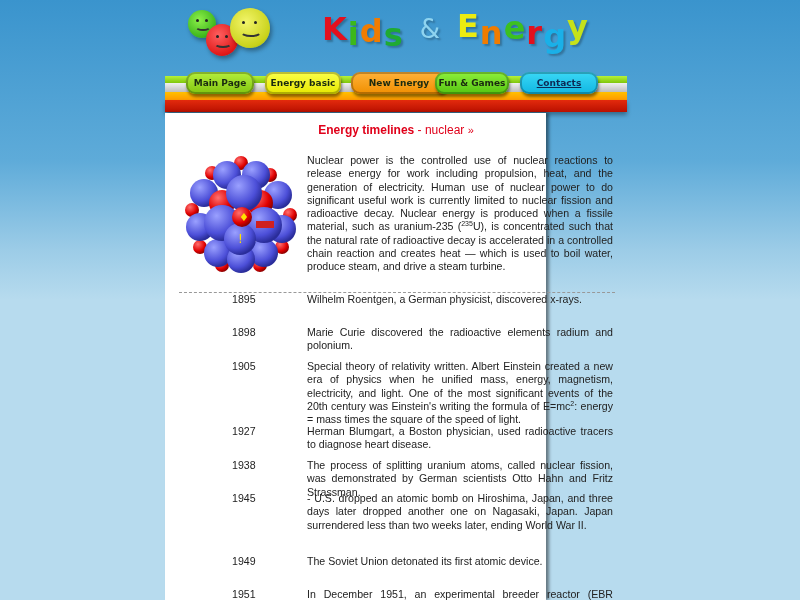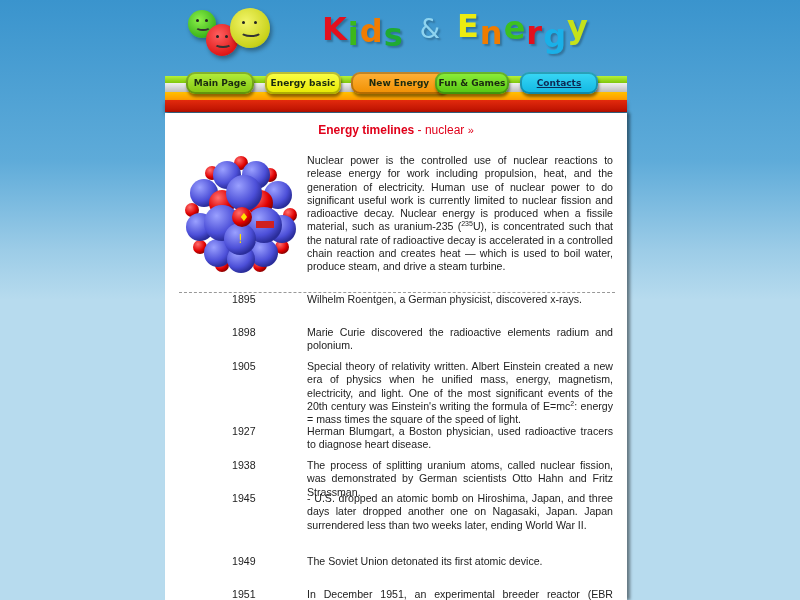--- a/index.html
+++ b/index.html
@@ -31,21 +31,21 @@
     font-size:9px; font-weight:bold; color:#1a2a10; text-align:center; line-height:22px;
     box-shadow: 1px 3px 3px rgba(0,0,0,0.45), inset 0 0 0 2px rgba(0,0,0,0.25); cursor:pointer;
   }
   .nb-main { left:21px; width:68px; background:linear-gradient(#b5ef3c,#80c410); }
   .nb-basic { left:100px; width:76px; background:linear-gradient(#fbff4a,#e6e800);border-radius:8px; }
   .nb-new { left:186px; width:96px; background:linear-gradient(#ffb23a,#f08f00); }
   .nb-fun { left:270px; width:74px; background:linear-gradient(#8ef03c,#54c410); }
   .nb-contacts { left:355px; width:78px; background:linear-gradient(#3ad8f6,#10b6e2); color:#0d2a55;text-decoration:underline; }
 
   .content {
-    position:absolute; left:165px; top:113px; width:462px; height:487px; background:#fff;
+    position:absolute; left:165px; top:113px; width:381px; height:487px; background:#fff;
     box-shadow: 3px 0 3px rgba(0,0,0,0.45);
   }
   .title { position:absolute; left:0; top:10px; width:462px; text-align:center; font-size:12px; color:#e0001a; }
   .title b { font-weight:bold; }
   .title .arrow { font-size:11px; color:#e0001a; }
 
   .atom { position:absolute; left:17px; top:42px; width:118px; height:118px; }
   .intro {
     position:absolute; left:142px; top:41px; width:306px; font-size:10.6px; line-height:13.3px; color:#222; text-align:justify;
   }

